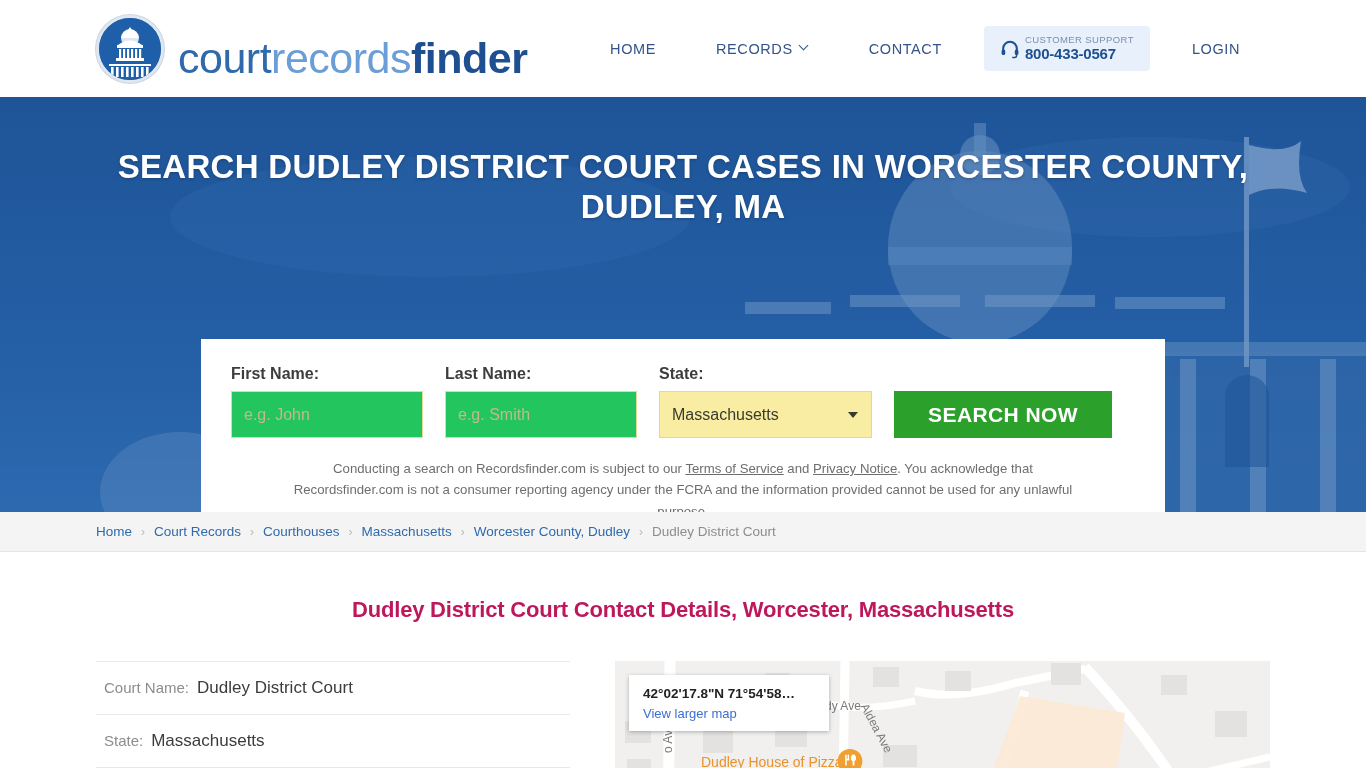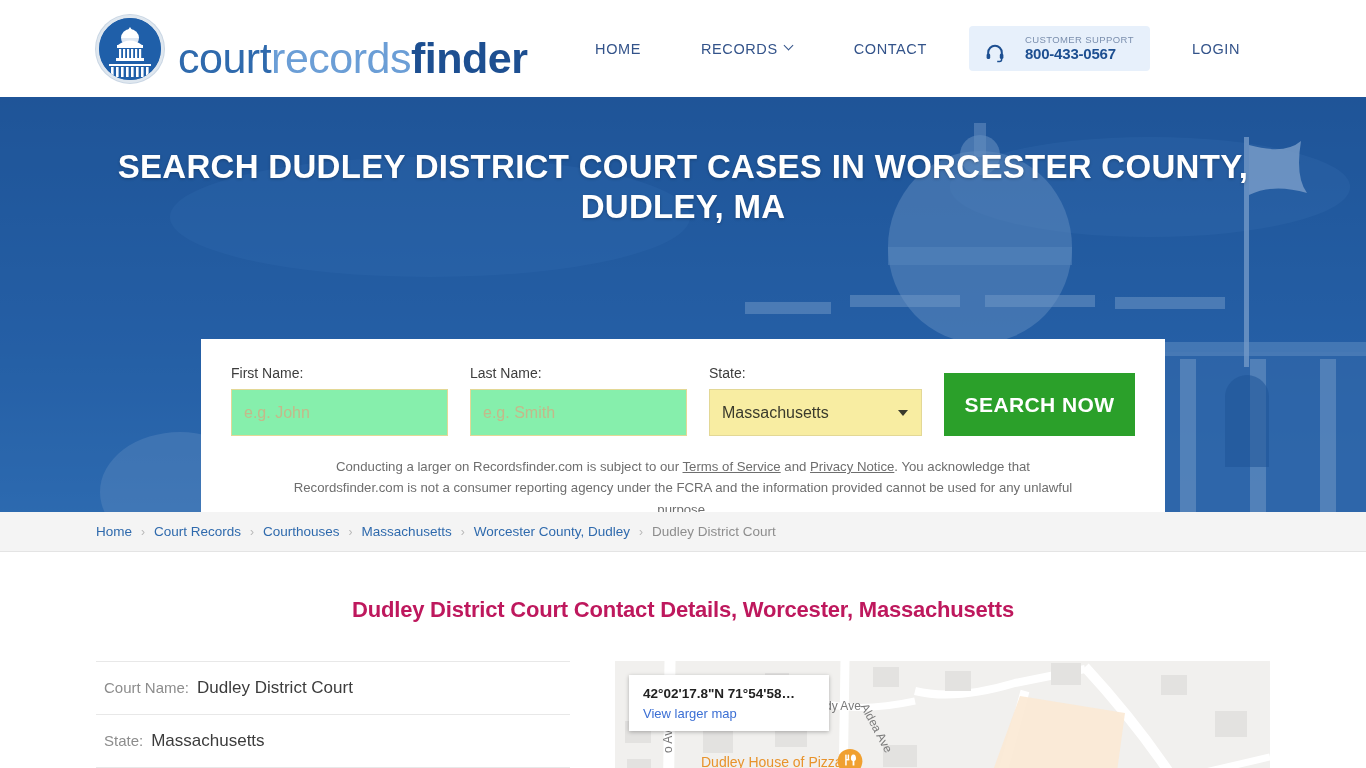--- a/index.html
+++ b/index.html
@@ -52,21 +52,21 @@
   .chev { display: inline-block; width: 9px; height: 9px; position: relative; top: -2px; }
   .chev:after {
     content: ""; position: absolute; left: 0; top: 0;
     width: 6px; height: 6px;
     border-right: 1.6px solid #33538a; border-bottom: 1.6px solid #33538a;
     transform: rotate(45deg);
   }
   .support {
     background: #e7f0fb;
     border-radius: 4px;
-    display: flex; align-items: flex-end; gap: 20px;
+    display: flex; align-items: center; gap: 5px;
     padding: 8px 16px;
     margin: 0 12px;
     cursor: pointer;
   }
   .support-ico { width: 20px; height: 20px; flex: 0 0 auto; }
   .support-label { font-size: 9.5px; color: #7b8fae; letter-spacing: 0.4px; line-height: 1.25; }
   .support-phone { font-size: 15px; font-weight: bold; color: #1d4f91; letter-spacing: -0.2px; line-height: 1.2; }
 
   
   .hero {
@@ -91,24 +91,24 @@
 
   .search-card {
     position: absolute; z-index: 4;
     left: 201px; top: 242px;
     width: 964px; height: 232px;
     background: #fff;
     padding: 26px 30px 18px 30px;
   }
   .form-row { display: flex; align-items: flex-end; gap: 22px; }
   .field { display: flex; flex-direction: column; }
-  .field-label { font-size: 14px; color: #3d3d3d; font-weight: normal; margin-bottom: 8px; }
+  .field-label { font-size: 16px; color: #3d3d3d; font-weight: bold; margin-bottom: 8px; }
   .txtin {
-    width: 217px; height: 47px;
-    background: #86efac;
+    width: 192px; height: 47px;
+    background: #22c55e;
     border: 1px solid #e3d896;
     font-size: 16px; color: #5a5a46;
     padding: 0 12px;
     font-family: "Liberation Sans", sans-serif;
     outline: none;
   }
   .txtin::placeholder { color: #c4b98a; }
   .selwrap { position: relative; width: 213px; }
   .selin {
     width: 213px; height: 47px;
@@ -120,21 +120,21 @@
     cursor: pointer;
   }
   .sel-arrow {
     position: absolute; right: 14px; top: 21px;
     width: 0; height: 0;
     border-left: 5px solid transparent; border-right: 5px solid transparent;
     border-top: 6px solid #3a3a2c;
     pointer-events: none;
   }
   .search-btn {
-    width: 218px; height: 63px;
+    width: 218px; height: 47px;
     background: #2ba02a;
     color: #fff;
     border: none;
     font-size: 21px; font-weight: bold;
     letter-spacing: 0.4px;
     cursor: pointer;
     font-family: "Liberation Sans", sans-serif;
   }
   .disclaimer {
     margin-top: 20px;
@@ -362,21 +362,21 @@
         <label class="field-label">State:</label>
         <div class="selwrap">
           <div class="selin">Massachusetts</div>
           <span class="sel-arrow"></span>
         </div>
       </div>
       <button class="search-btn">SEARCH NOW</button>
     </div>
 
     <div class="disclaimer">
-      <span>Conducting a larger on Recordsfinder.com is subject to our </span><a>Terms of Service</a><span> and </span><a>Privacy Notice</a><span>. You acknowledge that Recordsfinder.com is not a consumer reporting agency under the FCRA and the information provided cannot be used for any unlawful purpose.</span>
+      <span>Conducting a search on Recordsfinder.com is subject to our </span><a>Terms of Service</a><span> and </span><a>Privacy Notice</a><span>. You acknowledge that Recordsfinder.com is not a consumer reporting agency under the FCRA and the information provided cannot be used for any unlawful purpose.</span>
     </div>
 
   </div>
 </div>
 
 <div class="crumbbar">
   <div class="crumbs">
     <a class="crumb">Home</a>
     <span class="crumb-sep">›</span>
     <a class="crumb">Court Records</a>

